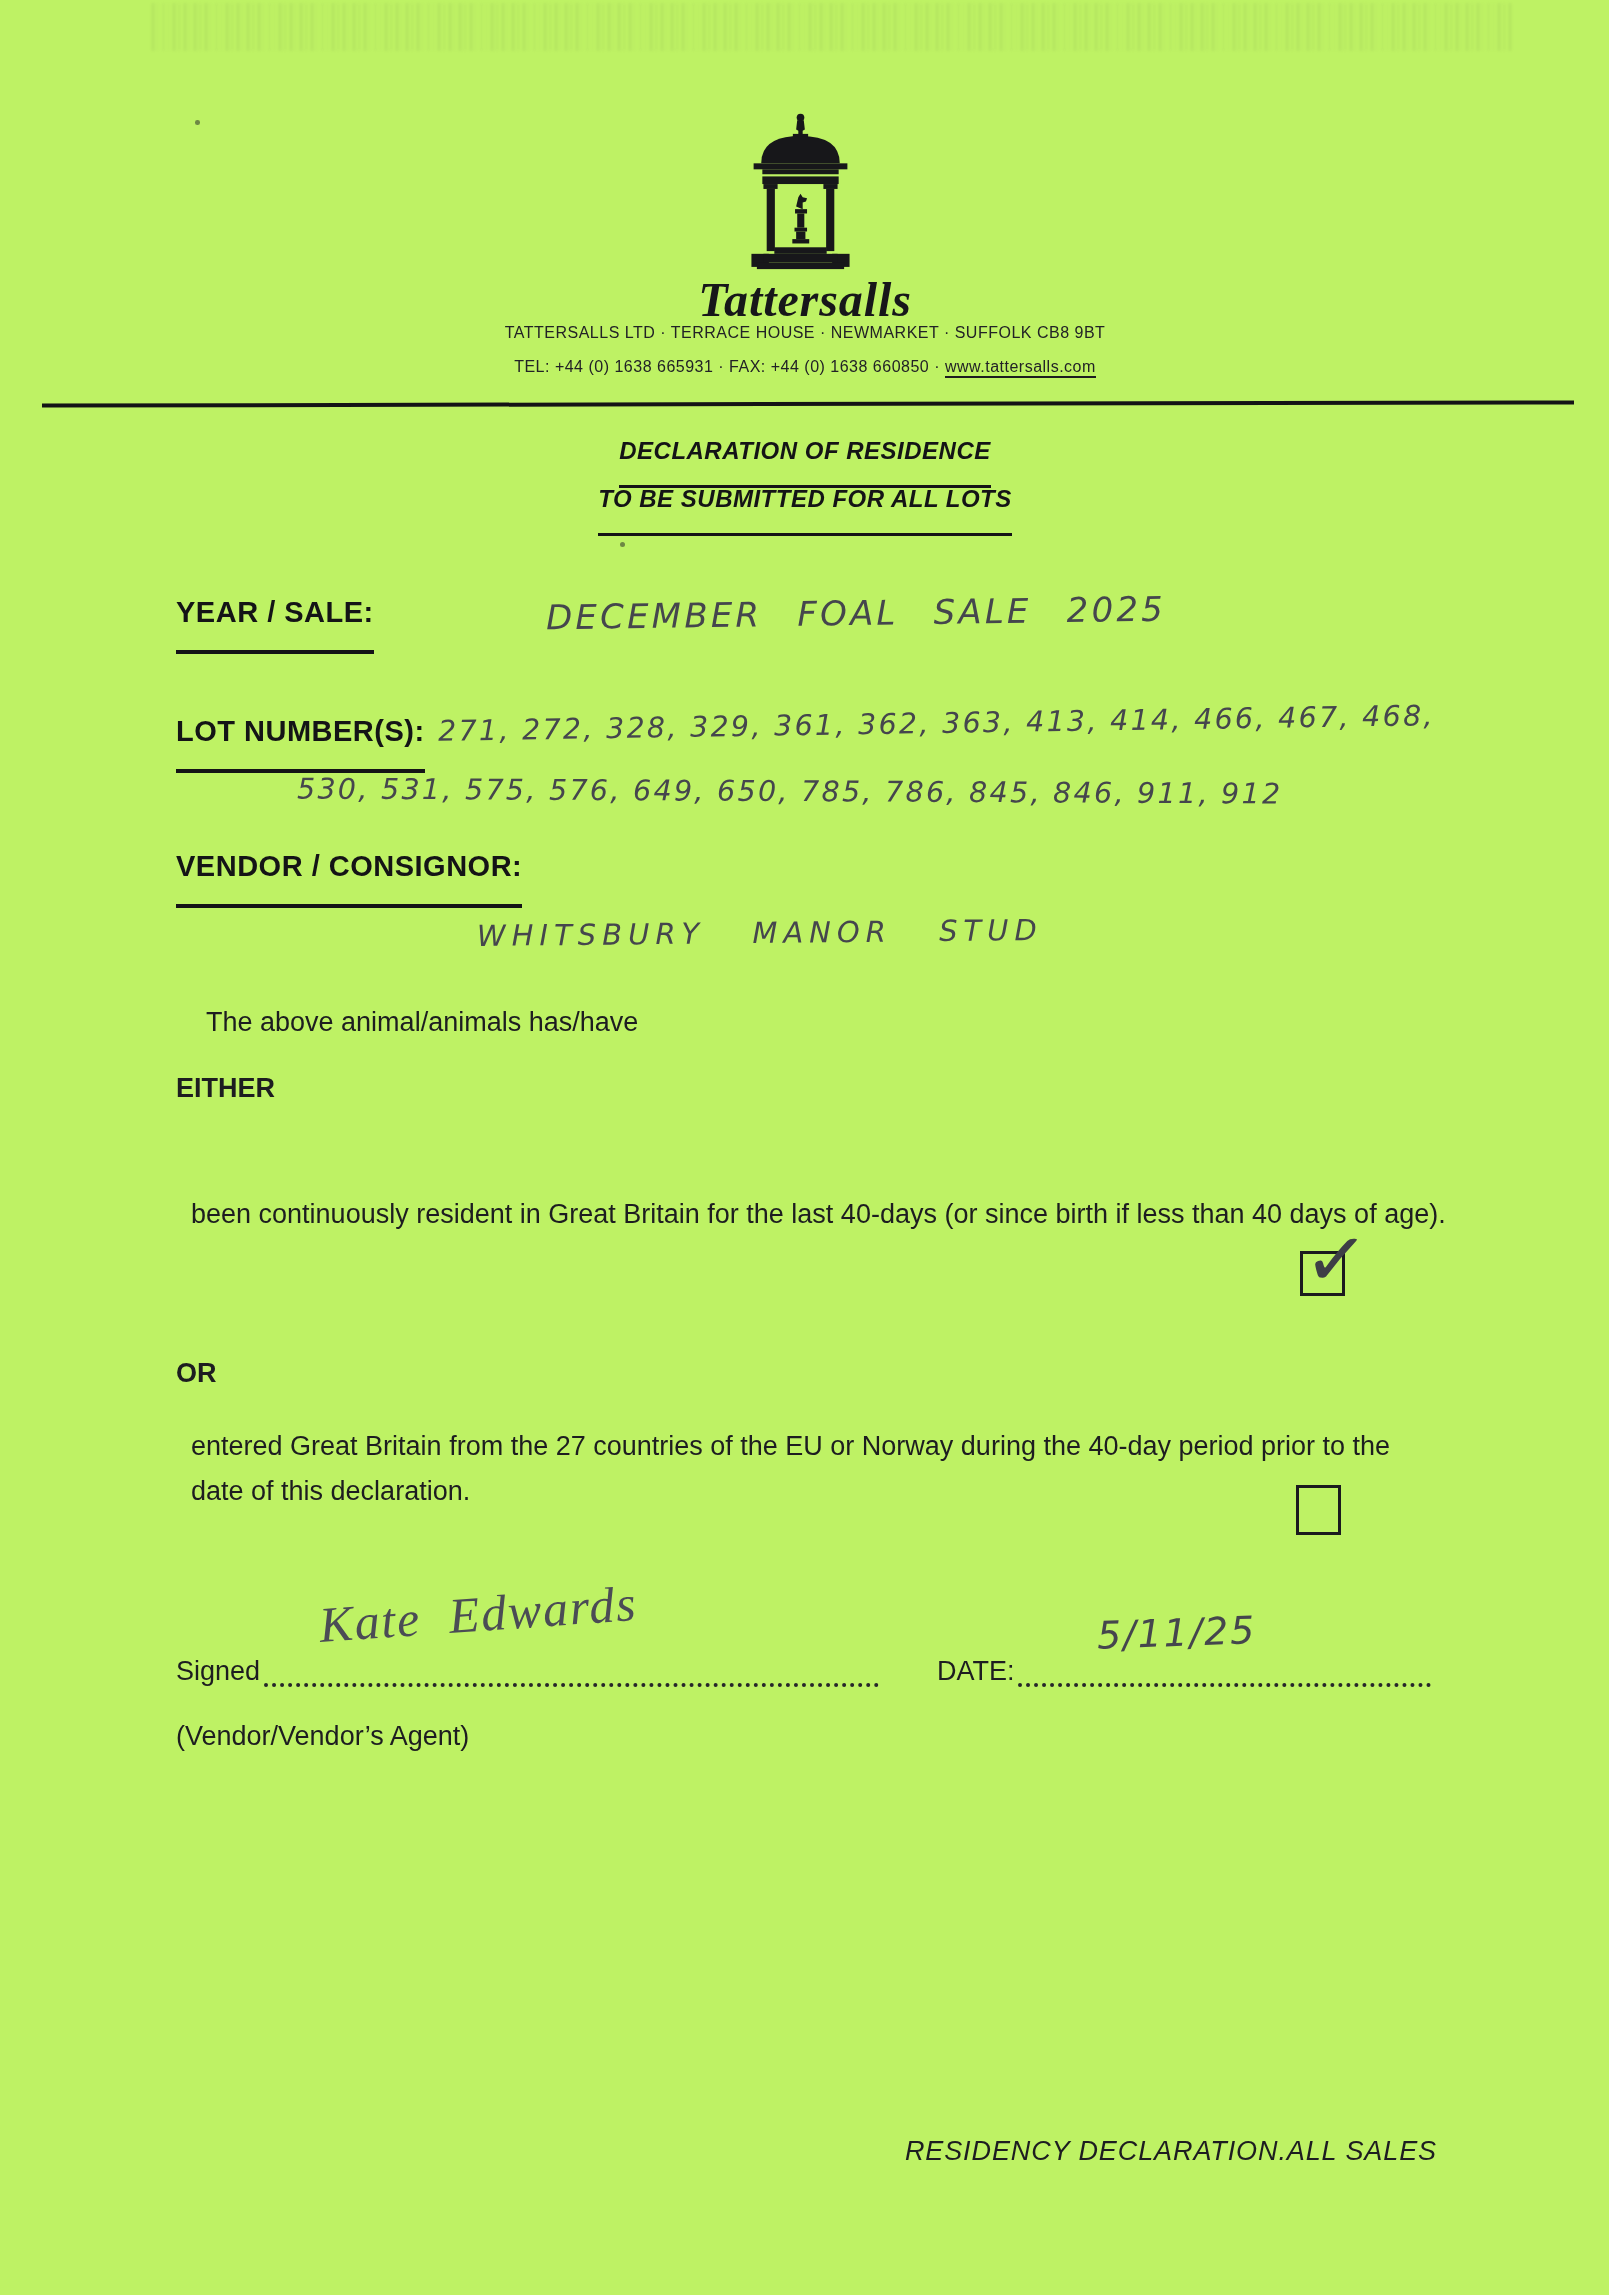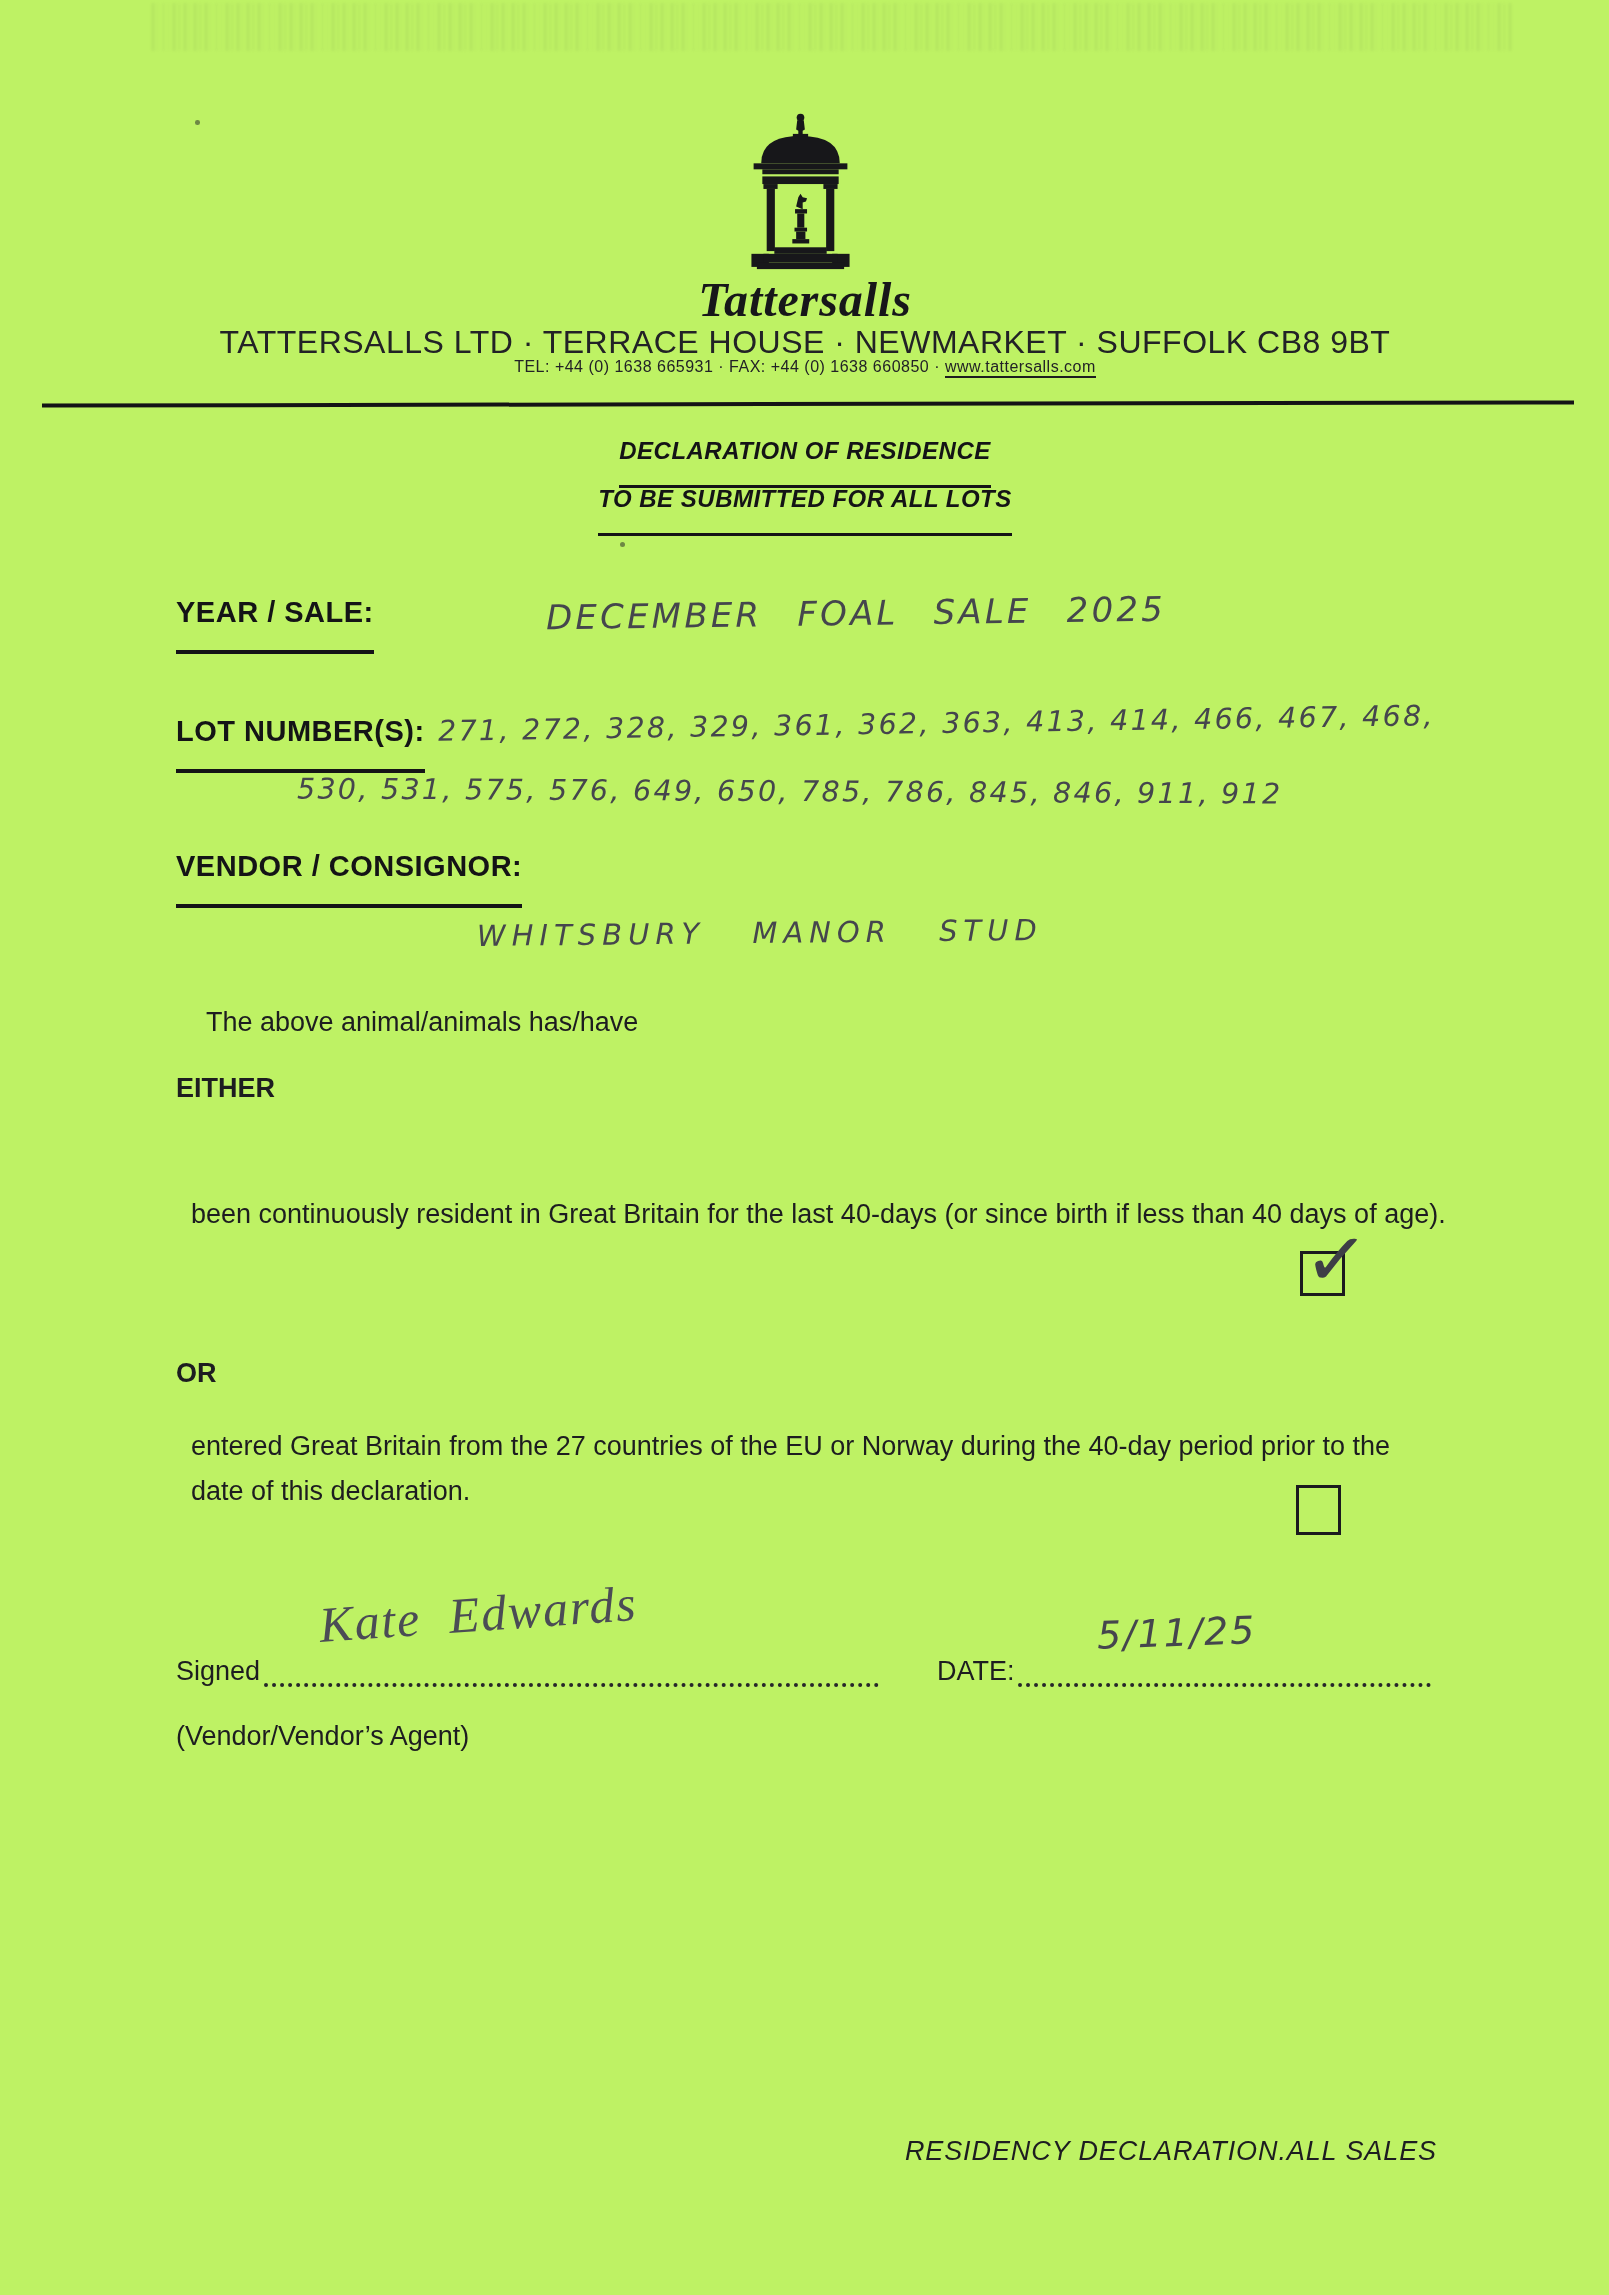--- a/index.html
+++ b/index.html
@@ -20,21 +20,21 @@
     filter:blur(1.4px);opacity:.55;
   }
   .speck{position:absolute;background:rgba(30,30,35,.5);border-radius:50%;}
   
   .logo{position:absolute;left:702px;top:111px;width:197px;height:169px;}
   .brand{
     position:absolute;left:0;top:272px;width:100%;text-align:center;
     font-family:"Liberation Serif",serif;font-style:italic;font-weight:600;
     font-size:48px;letter-spacing:0.9px;color:#17171a;
   }
-  .addr1{position:absolute;left:0;top:324px;width:100%;text-align:center;font-size:32px;letter-spacing:0.5px;color:#222226;}
+  .addr1{position:absolute;left:0;top:324px;width:100%;text-align:center;font-size:16px;letter-spacing:0.5px;color:#222226;}
   .addr2{position:absolute;left:0;top:358px;width:100%;text-align:center;font-size:16px;letter-spacing:0.5px;color:#222226;}
   .addr2 .site{border-bottom:2.3px solid #1c1c1e;padding-bottom:0.9px;}
   .rule{position:absolute;left:42px;top:402px;width:1532px;height:4.1px;background:#141416;transform:rotate(-.12deg);}
   
   .title-wrap{position:absolute;left:0;width:100%;text-align:center;}
   .t1{top:437px;}
   .t2{top:485px;}
   .title-wrap span{
     display:inline-block;font-weight:bold;font-size:24px;letter-spacing:0.5px;
     border-bottom:3.7px solid #141416;padding-bottom:20px;color:#141416;font-style:italic;

